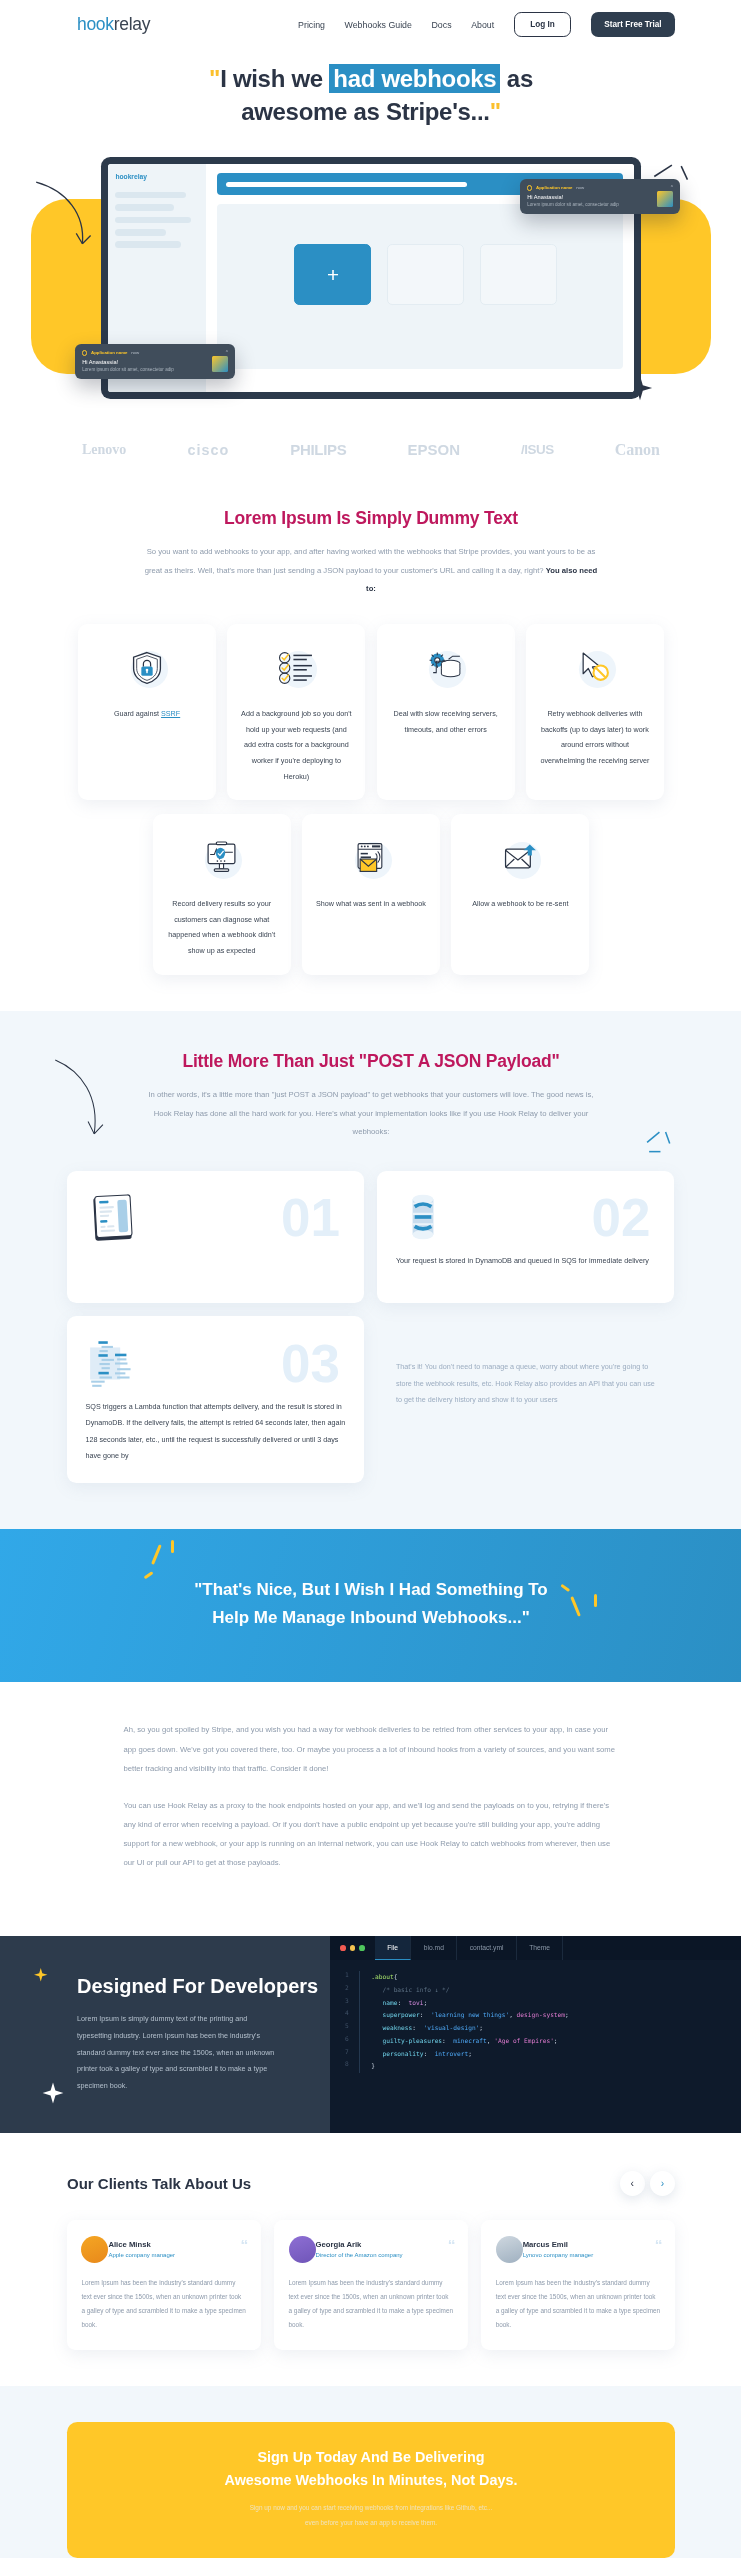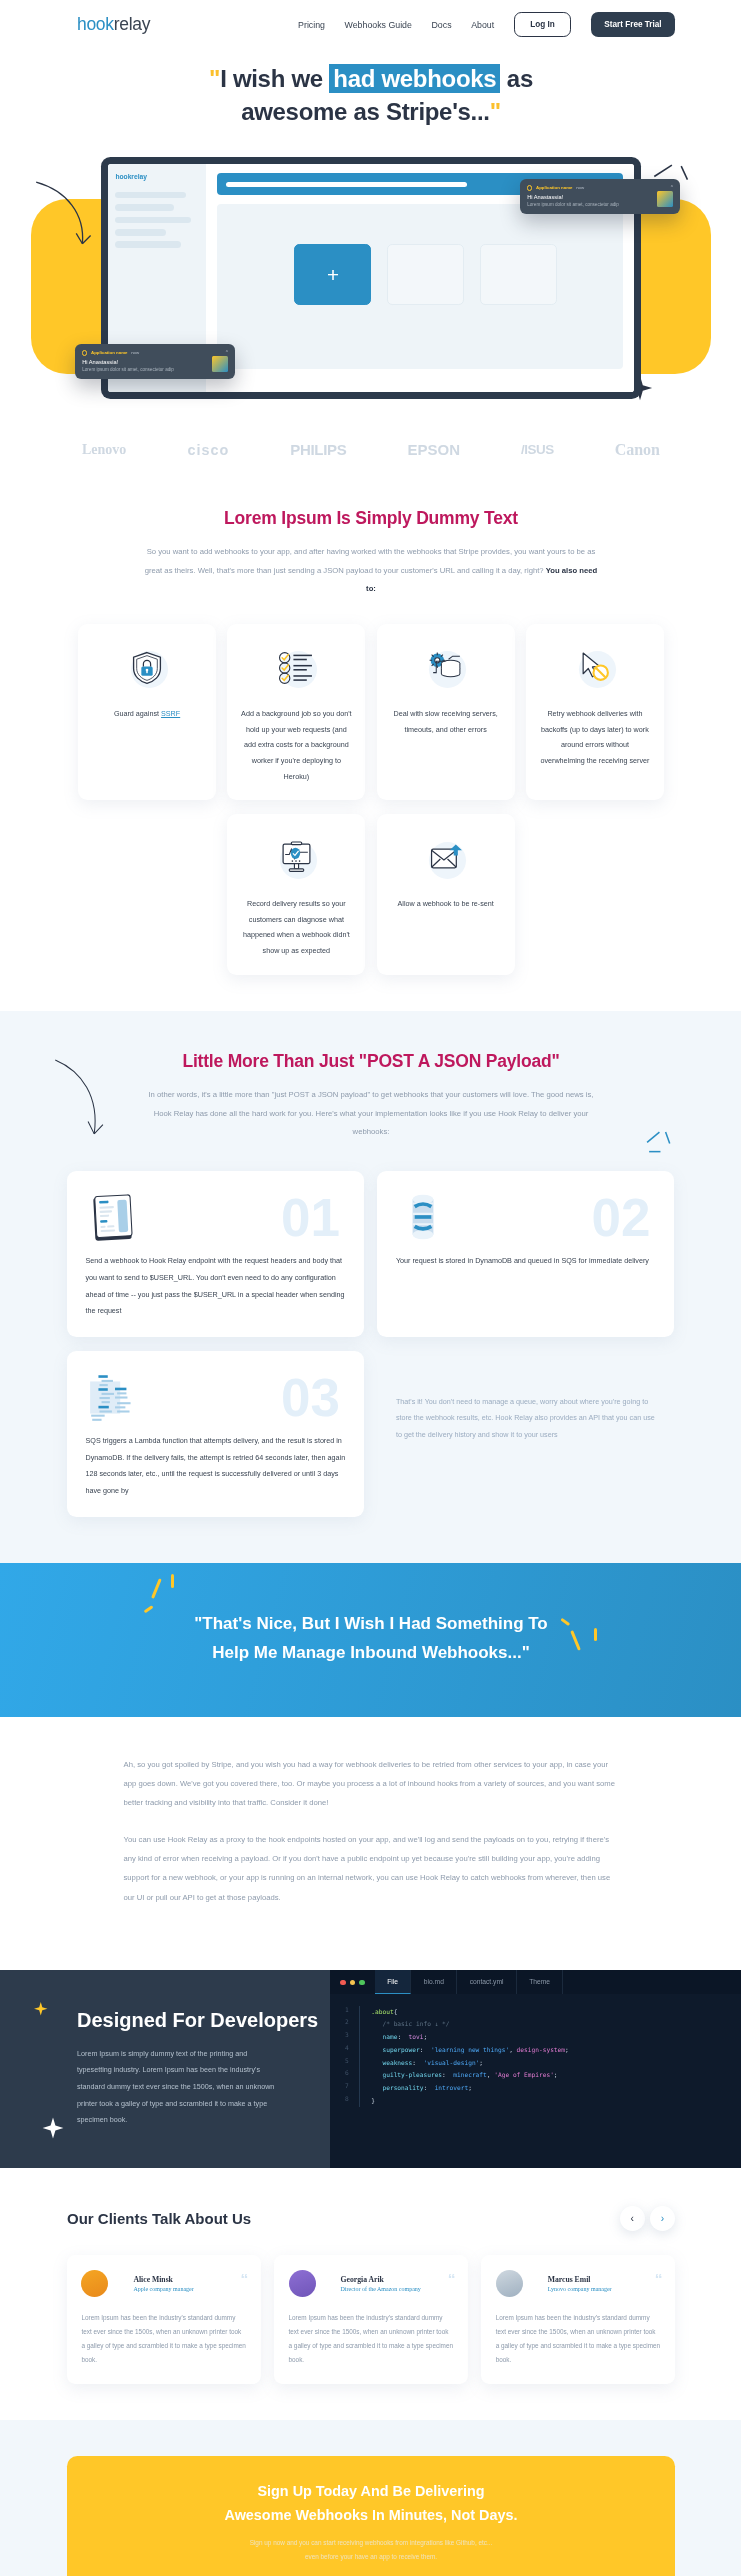--- a/index.html
+++ b/index.html
@@ -187,21 +187,21 @@
     width: 25px; height: 25px; border-radius: 50%; background: #fff;
     box-shadow: 0 3.1px 11.3px rgba(120,140,170,.22); display: flex; align-items: center;
     justify-content: center; font-size: 10.3px; color: #2b3445; cursor: pointer;
   }
   .arrow.next { color: #2b8fc4; }
   .tcards { display: flex; gap: 13.4px; margin-top: 24px; }
   .tcard {
     flex: 1; background: #fff; border-radius: 8.2px; padding: 15.5px 14.4px 17.5px;
     box-shadow: 0 4.1px 15.5px rgba(120,140,170,.13); position: relative;
   }
-  .tc-head { display: flex; align-items: center; gap: 25px; font-family: Liberation Serif, serif; }
+  .tc-head { display: flex; align-items: center; gap: 0; }
   .avatar { width: 27px; height: 27px; border-radius: 50%; flex: none; }
   .av1 { background: linear-gradient(160deg,#f5a623,#e8891b); }
   .av2 { background: linear-gradient(160deg,#8e6fd4,#6f55b8); }
   .av3 { background: linear-gradient(160deg,#cfd8e0,#9fb0c0); }
   .tc-name { font-size: 7.7px; font-weight: 700; color: #2b3445; }
   .tc-role { font-size: 6px; color: #2b8fc4; margin-top: 2.6px; }
   .quote-mark { position: absolute; right: 13.4px; top: 15.5px; color: #d7e7f4; font-size: 15.5px; font-weight: 700; letter-spacing: -1px;}
   .tc-body { font-size: 6.4px; line-height: 2.2; color: #8e9bac; margin-top: 13.4px; }
 
   
@@ -400,20 +400,38 @@
                 <circle cx="31" cy="39" r="1.6" fill="#2b3445"></circle>
                 <circle cx="38" cy="39" r="1.6" fill="#2b3445"></circle>
               <rect x="28" y="44" width="8" height="10" fill="#fff" stroke="#2b3445" stroke-width="2.2"></rect>
               <rect x="18" y="54" width="28" height="5" rx="2" fill="#fff" stroke="#2b3445" stroke-width="2.2"></rect>
               <rect x="22" y="2" width="20" height="5" rx="2" fill="#fff" stroke="#2b3445" stroke-width="2.2"></rect>
             </svg>
           </span>
           <p>Record delivery results so your customers can diagnose what happened when a webhook didn't show up as expected</p>
         </div>
 
+        <div class="fcard">
+          <span class="ico">
+            <svg width="33" height="32" viewBox="0 0 64 62">
+              <rect x="6" y="3" width="46" height="48" rx="3" fill="#fff" stroke="#2b3445" stroke-width="2.2"></rect>
+              <line x1="6" y1="14" x2="52" y2="14" stroke="#2b3445" stroke-width="2"></line>
+              <circle cx="13" cy="8.5" r="1.8" fill="#2b3445"></circle>
+                <circle cx="19" cy="8.5" r="1.8" fill="#2b3445"></circle>
+                <circle cx="25" cy="8.5" r="1.8" fill="#2b3445"></circle>
+              <rect x="33" y="6.5" width="16" height="4" fill="#2b3445"></rect>
+              <rect x="11" y="21" width="14" height="3" fill="#2b3445"></rect>
+                <rect x="11" y="28" width="20" height="3" fill="#2b3445"></rect>
+              <path d="M40 22 a10 10 0 0 1 0 14 M44 18 a16 16 0 0 1 0 22" stroke="#2b3445" stroke-width="2" fill="none"></path>
+              <rect x="10" y="33" width="32" height="24" fill="#ffc728" stroke="#2b3445" stroke-width="2.2"></rect>
+              <path d="M10 33 L26 47 L42 33" fill="none" stroke="#2b3445" stroke-width="2.2"></path>
+            </svg>
+          </span>
+          <p>Show what was sent in a webhook</p>
+        </div>
 
         <div class="fcard">
           <span class="ico">
             <svg width="34" height="30" viewBox="0 0 66 58">
               <rect x="5" y="12" width="48" height="36" rx="3" fill="#fff" stroke="#2b3445" stroke-width="2.4"></rect>
               <path d="M5 14 L29 33 L53 14" fill="none" stroke="#2b3445" stroke-width="2.4"></path>
               <path d="M5 47 L22 31 M53 47 L36 31" fill="none" stroke="#2b3445" stroke-width="2.4"></path>
               <path d="M40 14 L52 3 L64 14 L56 14 V24 H48 V14 Z" fill="#2b8fc4"></path>
             </svg>
           </span>
@@ -450,21 +468,20 @@
               <rect x="27" y="20" width="18" height="5" rx="2" fill="#2b8fc4" transform="rotate(-3 51 55)"></rect>
               <rect x="27" y="31" width="28" height="4" rx="2" fill="#dbe6ef" transform="rotate(-3 51 55)"></rect>
               <rect x="27" y="39" width="24" height="4" rx="2" fill="#dbe6ef" transform="rotate(-3 51 55)"></rect>
               <rect x="27" y="47" width="18" height="4" rx="2" fill="#dbe6ef" transform="rotate(-3 51 55)"></rect>
               <rect x="27" y="57" width="14" height="5" rx="2" fill="#2b8fc4" transform="rotate(-3 51 55)"></rect>
               <rect x="27" y="68" width="10" height="4" rx="2" fill="#dbe6ef" transform="rotate(-3 51 55)"></rect>
               <rect x="40" y="68" width="14" height="4" rx="2" fill="#dbe6ef" transform="rotate(-3 51 55)"></rect>
               <rect x="27" y="76" width="28" height="4" rx="2" fill="#dbe6ef" transform="rotate(-3 51 55)"></rect>
             </svg>
           </span>
-          <p>Send a webhook to Hook Relay endpoint with the request headers and body that you want to send to $USER_URL. You don't even need to do any configuration ahead of time -- you just pass the $USER_URL in a special header when sending the request</p>
         </div>
 
         <div class="step">
           <span class="num">02</span>
           <span class="sico">
             <svg width="54" height="54" viewBox="0 0 104 104">
               <path d="M32 18 h40 v68 h-40 z" fill="#c9ddee"></path>
               <ellipse cx="52" cy="18" rx="20" ry="9" fill="#eaf3fa"></ellipse>
               <ellipse cx="52" cy="86" rx="20" ry="9" fill="#eaf3fa"></ellipse>
               <path d="M32 26 h40 M32 46 h40 M32 66 h40" stroke="#eaf3fa" stroke-width="4"></path>

